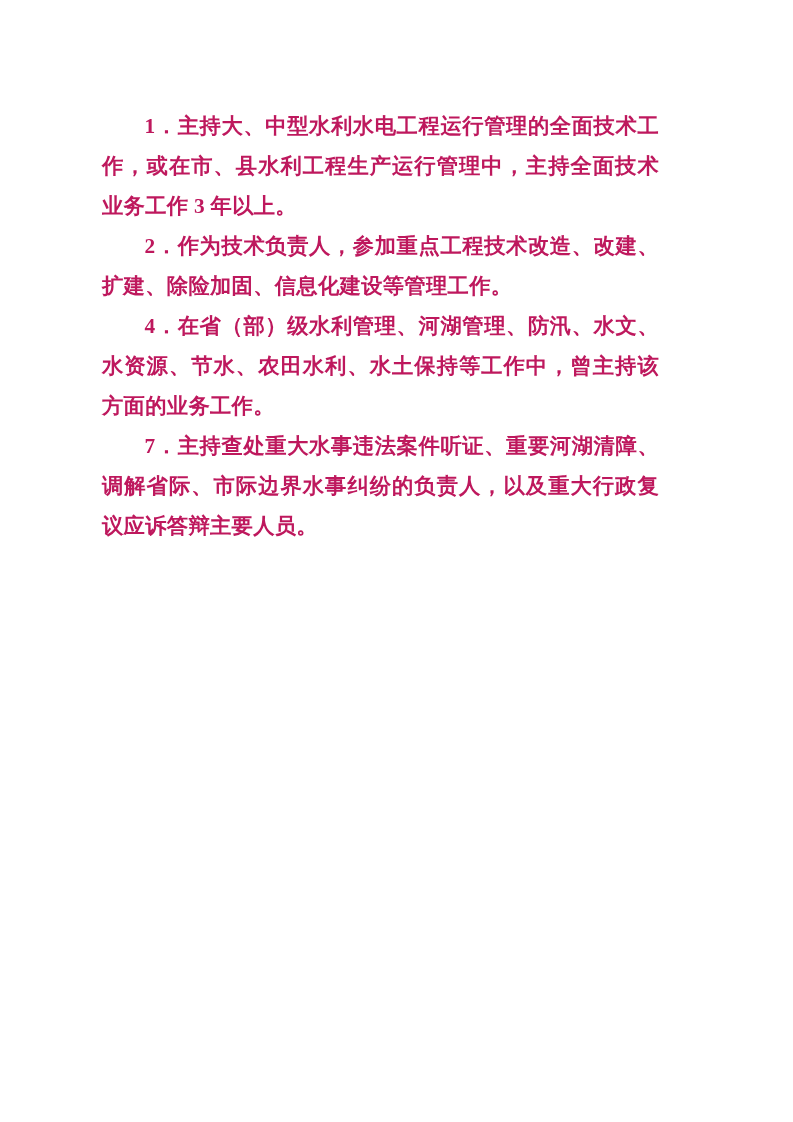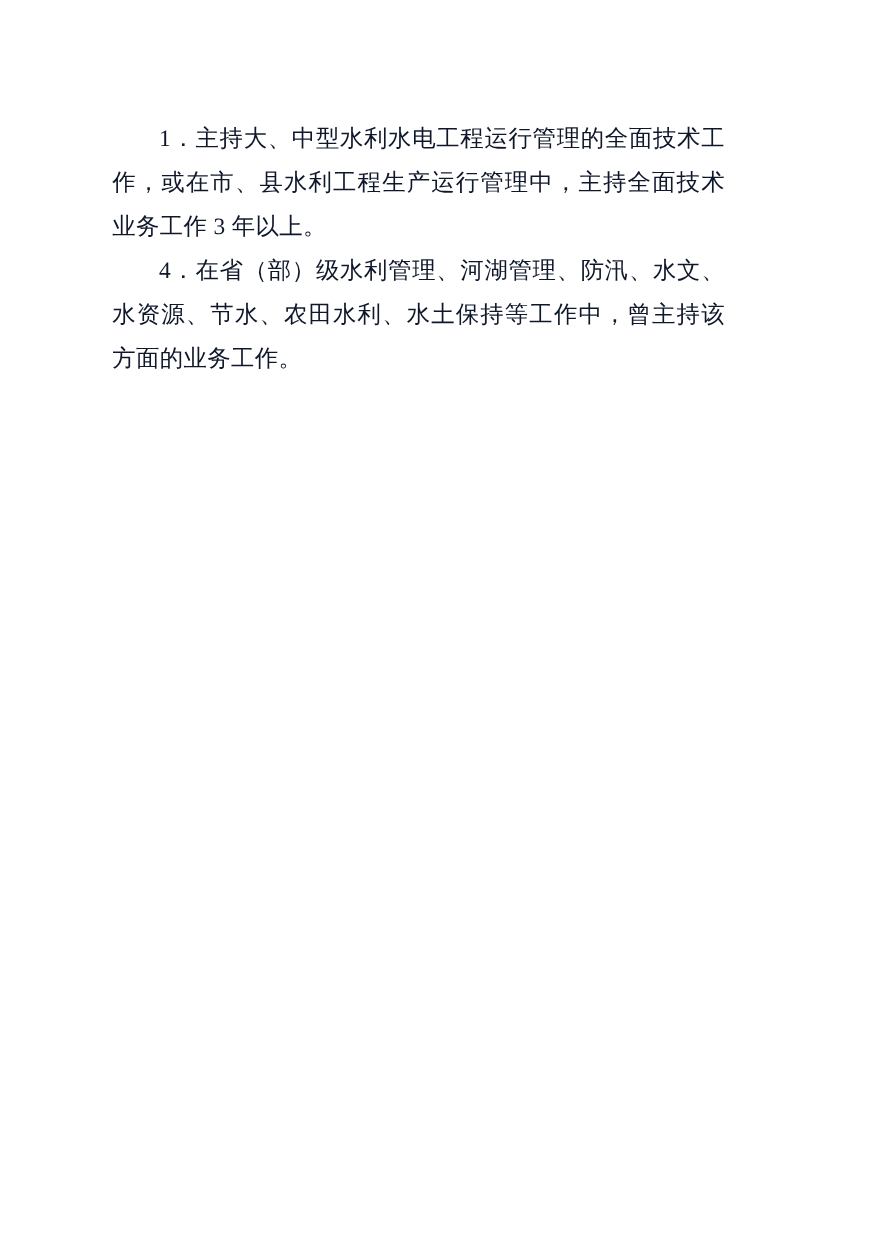--- a/index.html
+++ b/index.html
@@ -27,24 +27,27 @@
   }
   .doc-body p {
     margin: 0;
     font-size: 21.3px;
     line-height: 40px;
     text-indent: 2em;
     text-align: justify;
     text-align-last: left;
     letter-spacing: 0.3px;
     word-break: break-all;
-    color: #0f172a;
+    color: #be185d;
+    font-weight: bold;
   }
 </style>
 </head>
 <body>
 
 <div class="page">
   <div class="doc-body">
     <p>1．主持大、中型水利水电工程运行管理的全面技术工作，或在市、县水利工程生产运行管理中，主持全面技术业务工作 3 年以上。</p>
+    <p>2．作为技术负责人，参加重点工程技术改造、改建、扩建、除险加固、信息化建设等管理工作。</p>
     <p>4．在省（部）级水利管理、河湖管理、防汛、水文、水资源、节水、农田水利、水土保持等工作中，曾主持该方面的业务工作。</p>
+    <p>7．主持查处重大水事违法案件听证、重要河湖清障、调解省际、市际边界水事纠纷的负责人，以及重大行政复议应诉答辩主要人员。</p>
   </div>
 </div>
 
 </body></html>

